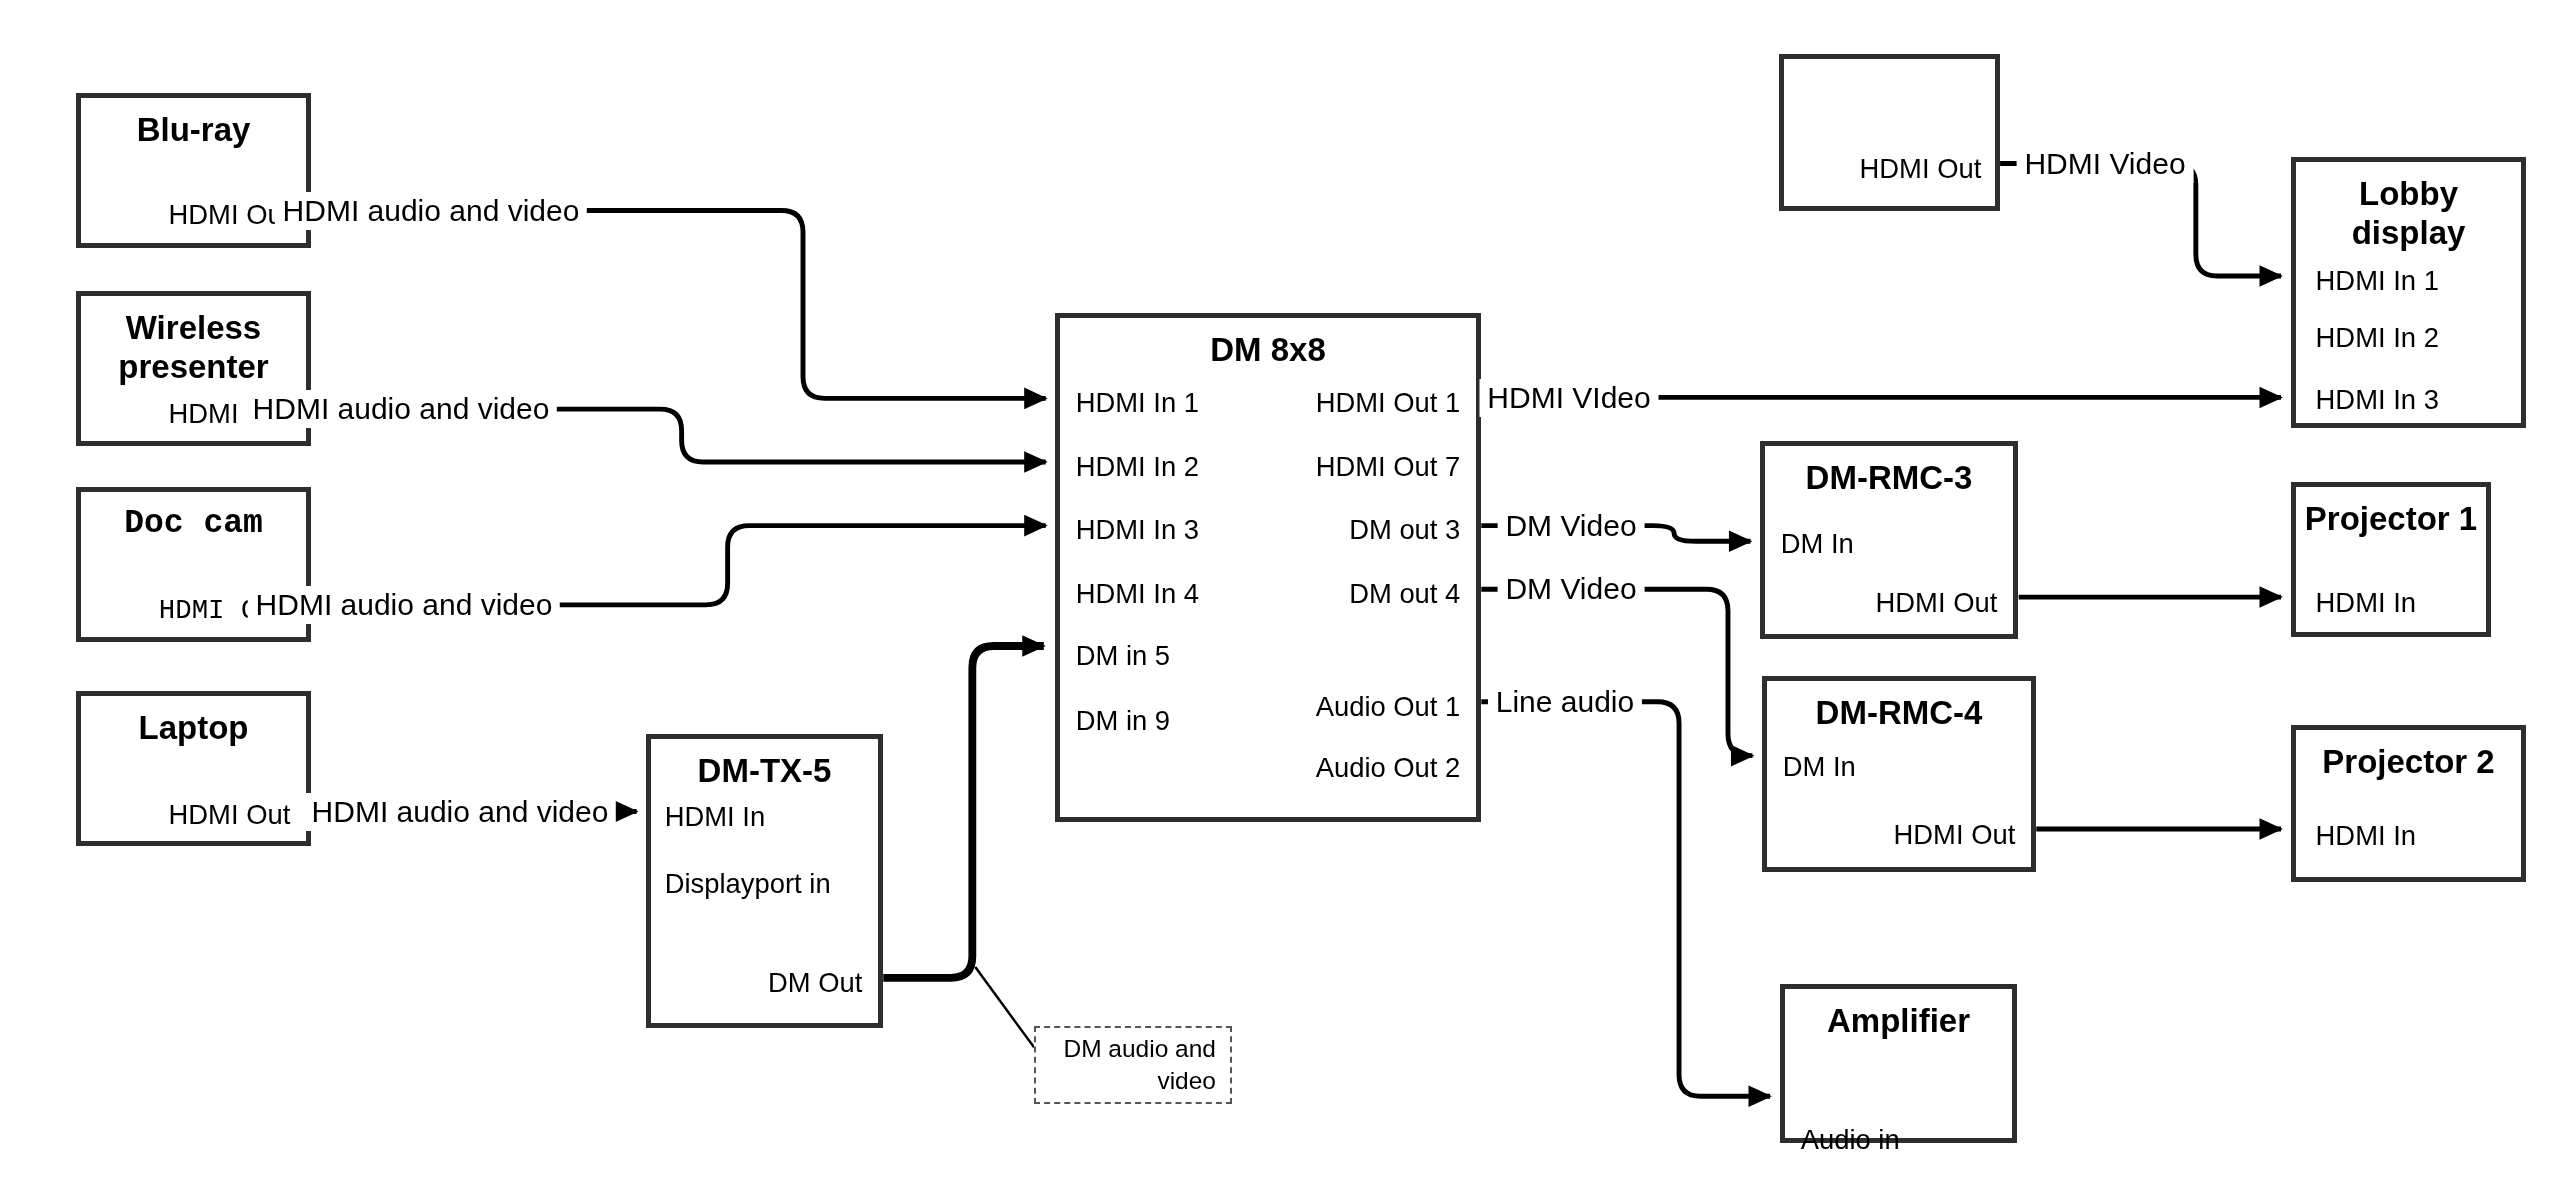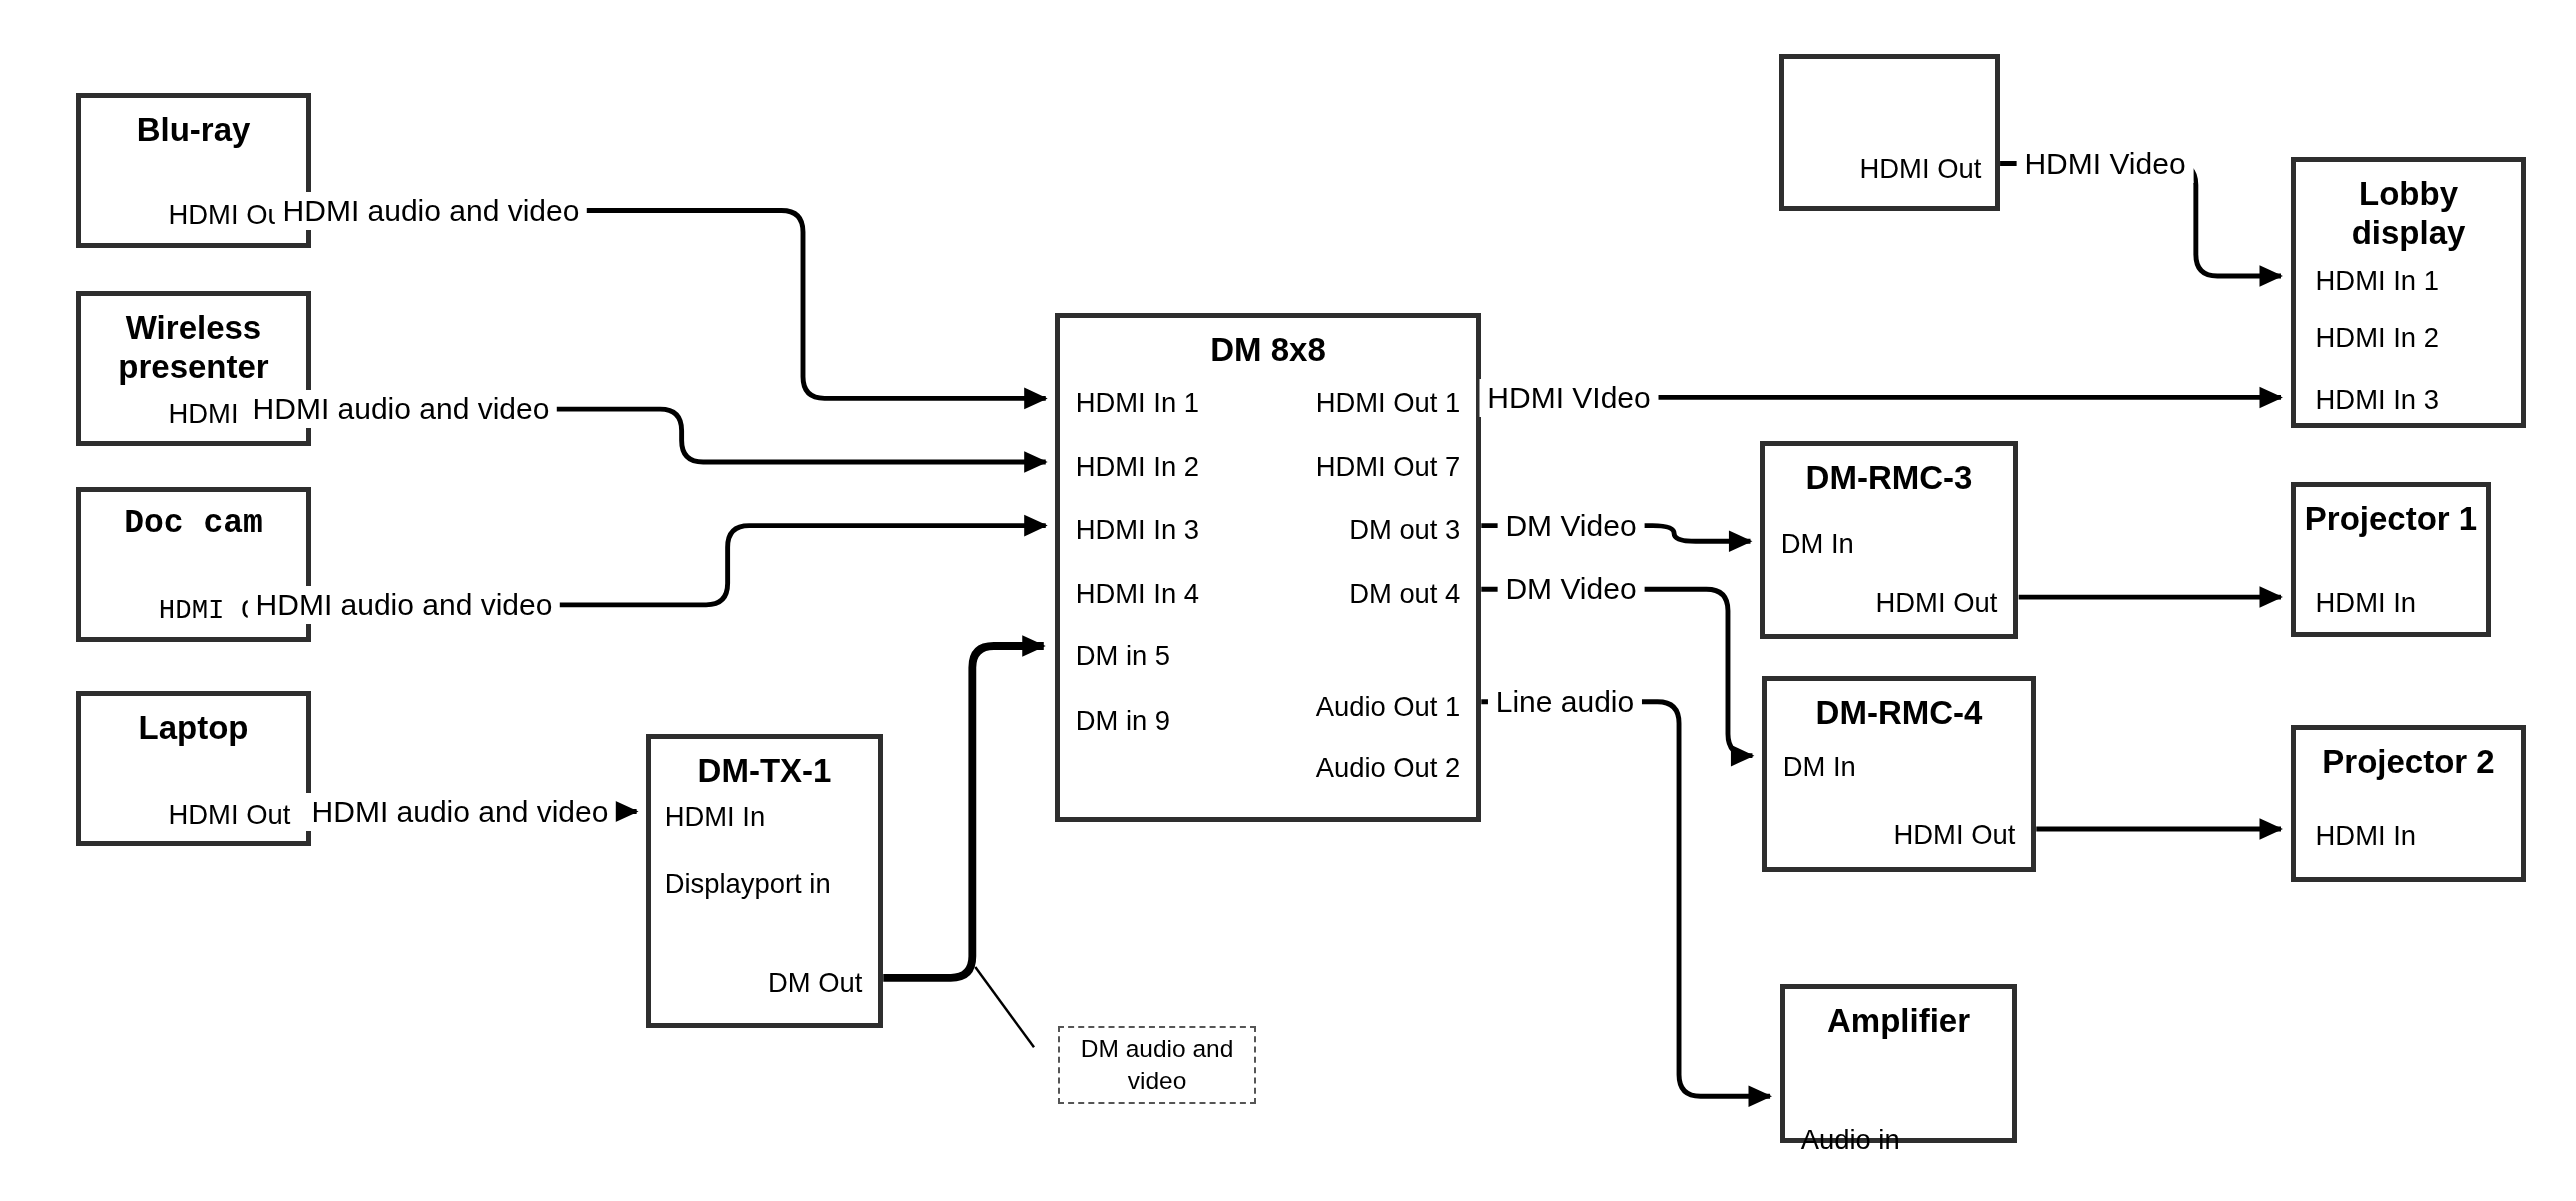--- a/index.html
+++ b/index.html
@@ -96,21 +96,21 @@
     <div class="title">Doc cam</div>
     <div class="port" style="right:15.7px; top:118px;">HDMI Out</div>
   </div>
 
   <div class="node" style="left:76px; top:691px; width:235px; height:155px;">
     <div class="title">Laptop</div>
     <div class="port" style="right:15.7px; top:119px;">HDMI Out</div>
   </div>
 
   <div class="node" style="left:646px; top:734px; width:237px; height:294px;">
-    <div class="title">DM-TX-1</div>
+    <div class="title">DM-TX-5</div>
     <div class="port" style="left:13.7px; top:78px;">HDMI In</div>
     <div class="port" style="left:13.7px; top:145px;">Displayport in</div>
     <div class="port" style="right:15.7px; top:244px;">DM Out</div>
   </div>
 
   <div class="node" style="left:1055px; top:313px; width:426px; height:509px;">
     <div class="title">DM 8x8</div>
     <div class="port" style="left:15.7px; top:85px;">HDMI In 1</div>
     <div class="port" style="left:15.7px; top:149px;">HDMI In 2</div>
     <div class="port" style="left:15.7px; top:212px;">HDMI In 3</div>
@@ -166,18 +166,18 @@
   <div class="edge-label" style="left:431px; top:211px;">HDMI audio and video</div>
   <div class="edge-label" style="left:401px; top:409px;">HDMI audio and video</div>
   <div class="edge-label" style="left:404px; top:605px;">HDMI audio and video</div>
   <div class="edge-label" style="left:460px; top:812px;">HDMI audio and video</div>
   <div class="edge-label" style="left:1569px; top:398px;">HDMI VIdeo</div>
   <div class="edge-label" style="left:1571px; top:526px;">DM Video</div>
   <div class="edge-label" style="left:1571px; top:589px;">DM Video</div>
   <div class="edge-label" style="left:1565px; top:702px;">Line audio</div>
   <div class="edge-label" style="left:2105px; top:164px;">HDMI Video</div>
 
-  <div class="callout" style="left:1058px; top:1026px; width:198px; height:78px;">
+  <div class="callout" style="left:1034px; top:1026px; width:198px; height:78px;text-align:right;">
     <span style="display:inline-block; max-width:166px;">DM audio and video</span>
   </div>
 
 </div>
 
 
 </body></html>

